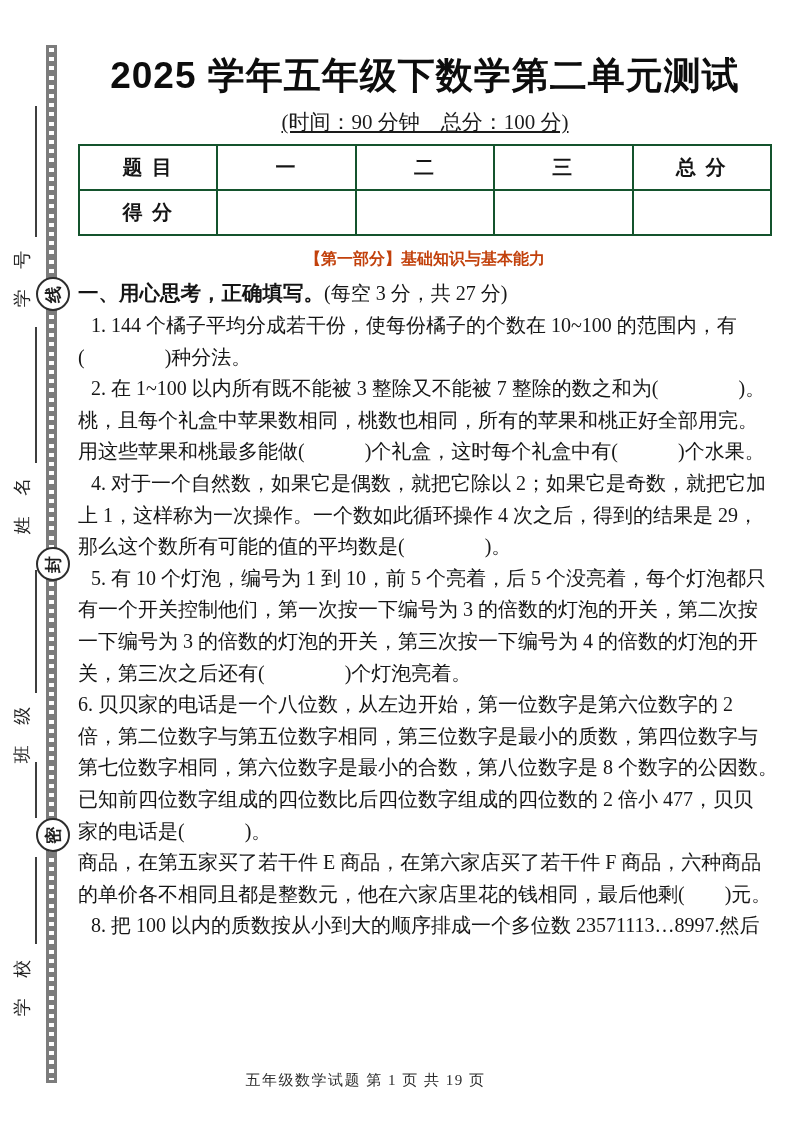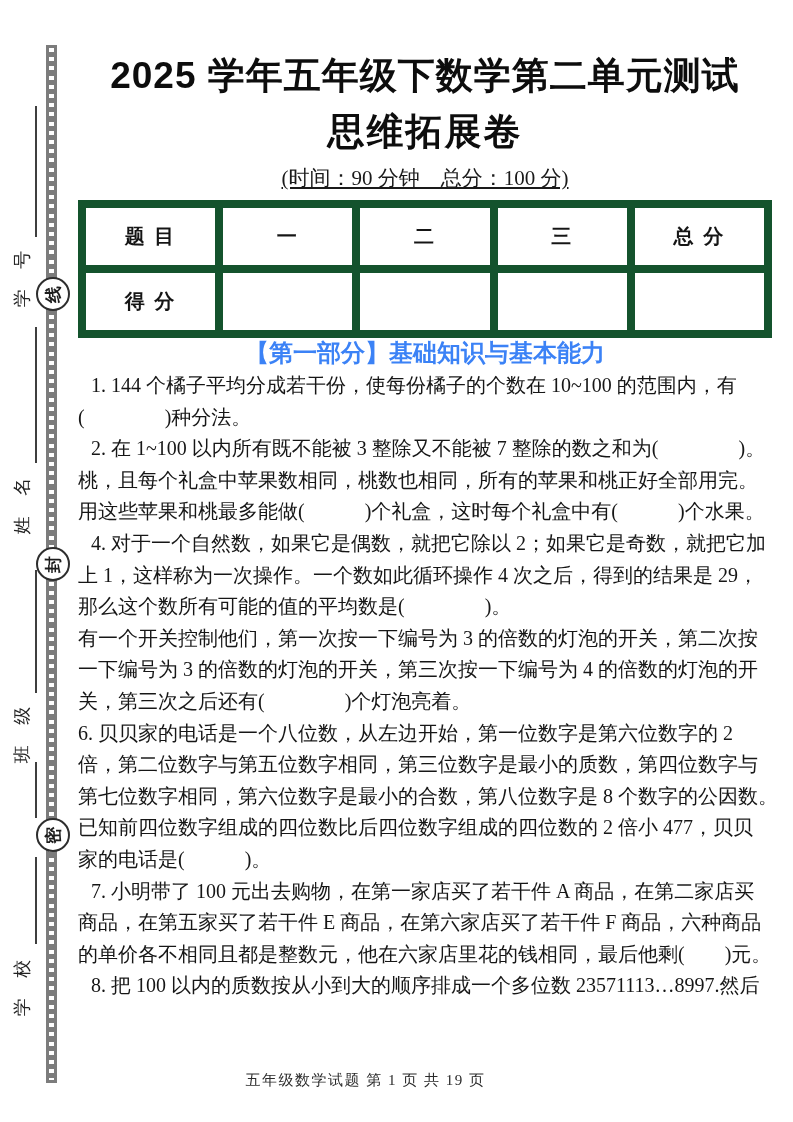--- a/index.html
+++ b/index.html
@@ -40,24 +40,24 @@
   
   .content { position:absolute; left:78px; top:0; width:694px; }
 
   .hei { font-family:"Liberation Sans","DejaVu Sans",sans-serif; font-weight:700; }
 
   .title    { margin-top:52px; text-align:center; font-size:37px; line-height:48px; letter-spacing:1px; color:#0d0d0d; }
   .subtitle { margin-top:8px;  text-align:center; font-size:37px; line-height:48px; letter-spacing:2px; color:#0d0d0d; }
   .meta     { margin-top:9px;  text-align:center; font-size:21px; line-height:27px; color:#1a1a1a;text-decoration:underline; }
 
   table.score { margin-top:8px; width:100%; border-collapse:collapse; table-layout:fixed; }
-  table.score td { border:8px solid #14532d; height:33px; text-align:center; vertical-align:middle;
-    font-size:20px; letter-spacing:2px; padding:12px; }
+  table.score td { border:2px solid #14532d; height:33px; text-align:center; vertical-align:middle;
+    font-size:20px; letter-spacing:2px; padding:5px; }
 
-  .section-header { text-align:center; font-size:24px; line-height:30px; color:#3b82f6; }
+  .section-header { margin-top:8px; text-align:center; font-size:16px; line-height:30px; color:#c2410c; }
 
   .directive { margin-top:4px; font-size:20.5px; line-height:30px; white-space:nowrap; }
   .directive .note { font-family:"Liberation Serif","DejaVu Serif",serif; font-weight:400; font-size:20px; }
 
   .questions { margin-top:2px; font-size:20px; line-height:31.6px; color:#161616; }
   .qline { white-space:nowrap; }
   .qline.num { padding-left:13px; }
 
   .footer { position:absolute; left:0; top:1071px; width:731px; text-align:center;
     font-size:15px; letter-spacing:1.5px; color:#2b2b2b; }
@@ -88,21 +88,20 @@
   <div class="seal seal-2">
     <span>封</span>
   </div>
   <div class="seal seal-3">
     <span>密</span>
   </div>
 
   <div class="content">
 
     <div class="title hei">2025 学年五年级下数学第二单元测试</div>
-    <div class="subtitle hei">思维拓展卷</div>
     <div class="meta">(时间：90 分钟　总分：100 分)</div>
 
     <table class="score">
       <tbody>
         <tr>
           <td class="hei">题 目</td>
           <td class="hei">一</td>
           <td class="hei">二</td>
           <td class="hei">三</td>
           <td class="hei">总 分</td>
@@ -112,20 +111,23 @@
           <td></td>
           <td></td>
           <td></td>
           <td></td>
         </tr>
       </tbody>
     </table>
 
     <div class="section-header hei">【第一部分】基础知识与基本能力</div>
 
+    <div class="directive">
+      <span class="hei">一、用心思考，正确填写。</span><span class="note">(每空 3 分，共 27 分)</span>
+    </div>
 
     <div class="questions">
 
       <div>
         <div class="qline num">1. 144 个橘子平均分成若干份，使每份橘子的个数在 10~100 的范围内，有</div>
         <div class="qline">(　　　　)种分法。</div>
       </div>
 
       <div>
         <div class="qline num">2. 在 1~100 以内所有既不能被 3 整除又不能被 7 整除的数之和为(　　　　)。</div>
@@ -136,35 +138,35 @@
         <div class="qline">用这些苹果和桃最多能做(　　　)个礼盒，这时每个礼盒中有(　　　)个水果。</div>
       </div>
 
       <div>
         <div class="qline num">4. 对于一个自然数，如果它是偶数，就把它除以 2；如果它是奇数，就把它加</div>
         <div class="qline">上 1，这样称为一次操作。一个数如此循环操作 4 次之后，得到的结果是 29，</div>
         <div class="qline">那么这个数所有可能的值的平均数是(　　　　)。</div>
       </div>
 
       <div>
+        <div class="qline num">5. 有 10 个灯泡，编号为 1 到 10，前 5 个亮着，后 5 个没亮着，每个灯泡都只</div>
         <div class="qline">有一个开关控制他们，第一次按一下编号为 3 的倍数的灯泡的开关，第二次按</div>
         <div class="qline">一下编号为 3 的倍数的灯泡的开关，第三次按一下编号为 4 的倍数的灯泡的开</div>
         <div class="qline">关，第三次之后还有(　　　　)个灯泡亮着。</div>
       </div>
 
       <div>
         <div class="qline">6. 贝贝家的电话是一个八位数，从左边开始，第一位数字是第六位数字的 2</div>
         <div class="qline">倍，第二位数字与第五位数字相同，第三位数字是最小的质数，第四位数字与</div>
         <div class="qline">第七位数字相同，第六位数字是最小的合数，第八位数字是 8 个数字的公因数。</div>
         <div class="qline">已知前四位数字组成的四位数比后四位数字组成的四位数的 2 倍小 477，贝贝</div>
         <div class="qline">家的电话是(　　　)。</div>
       </div>
 
       <div>
-        <div class="qline num">7. 小明带了 100 元出去购物，在第一家店买了若干件 A 商品，在第二家店买</div>
         <div class="qline">商品，在第五家买了若干件 E 商品，在第六家店买了若干件 F 商品，六种商品</div>
         <div class="qline">的单价各不相同且都是整数元，他在六家店里花的钱相同，最后他剩(　　)元。</div>
       </div>
 
       <div>
         <div class="qline num">8. 把 100 以内的质数按从小到大的顺序排成一个多位数 23571113…8997.然后</div>
       </div>
 
     </div>
   </div>

